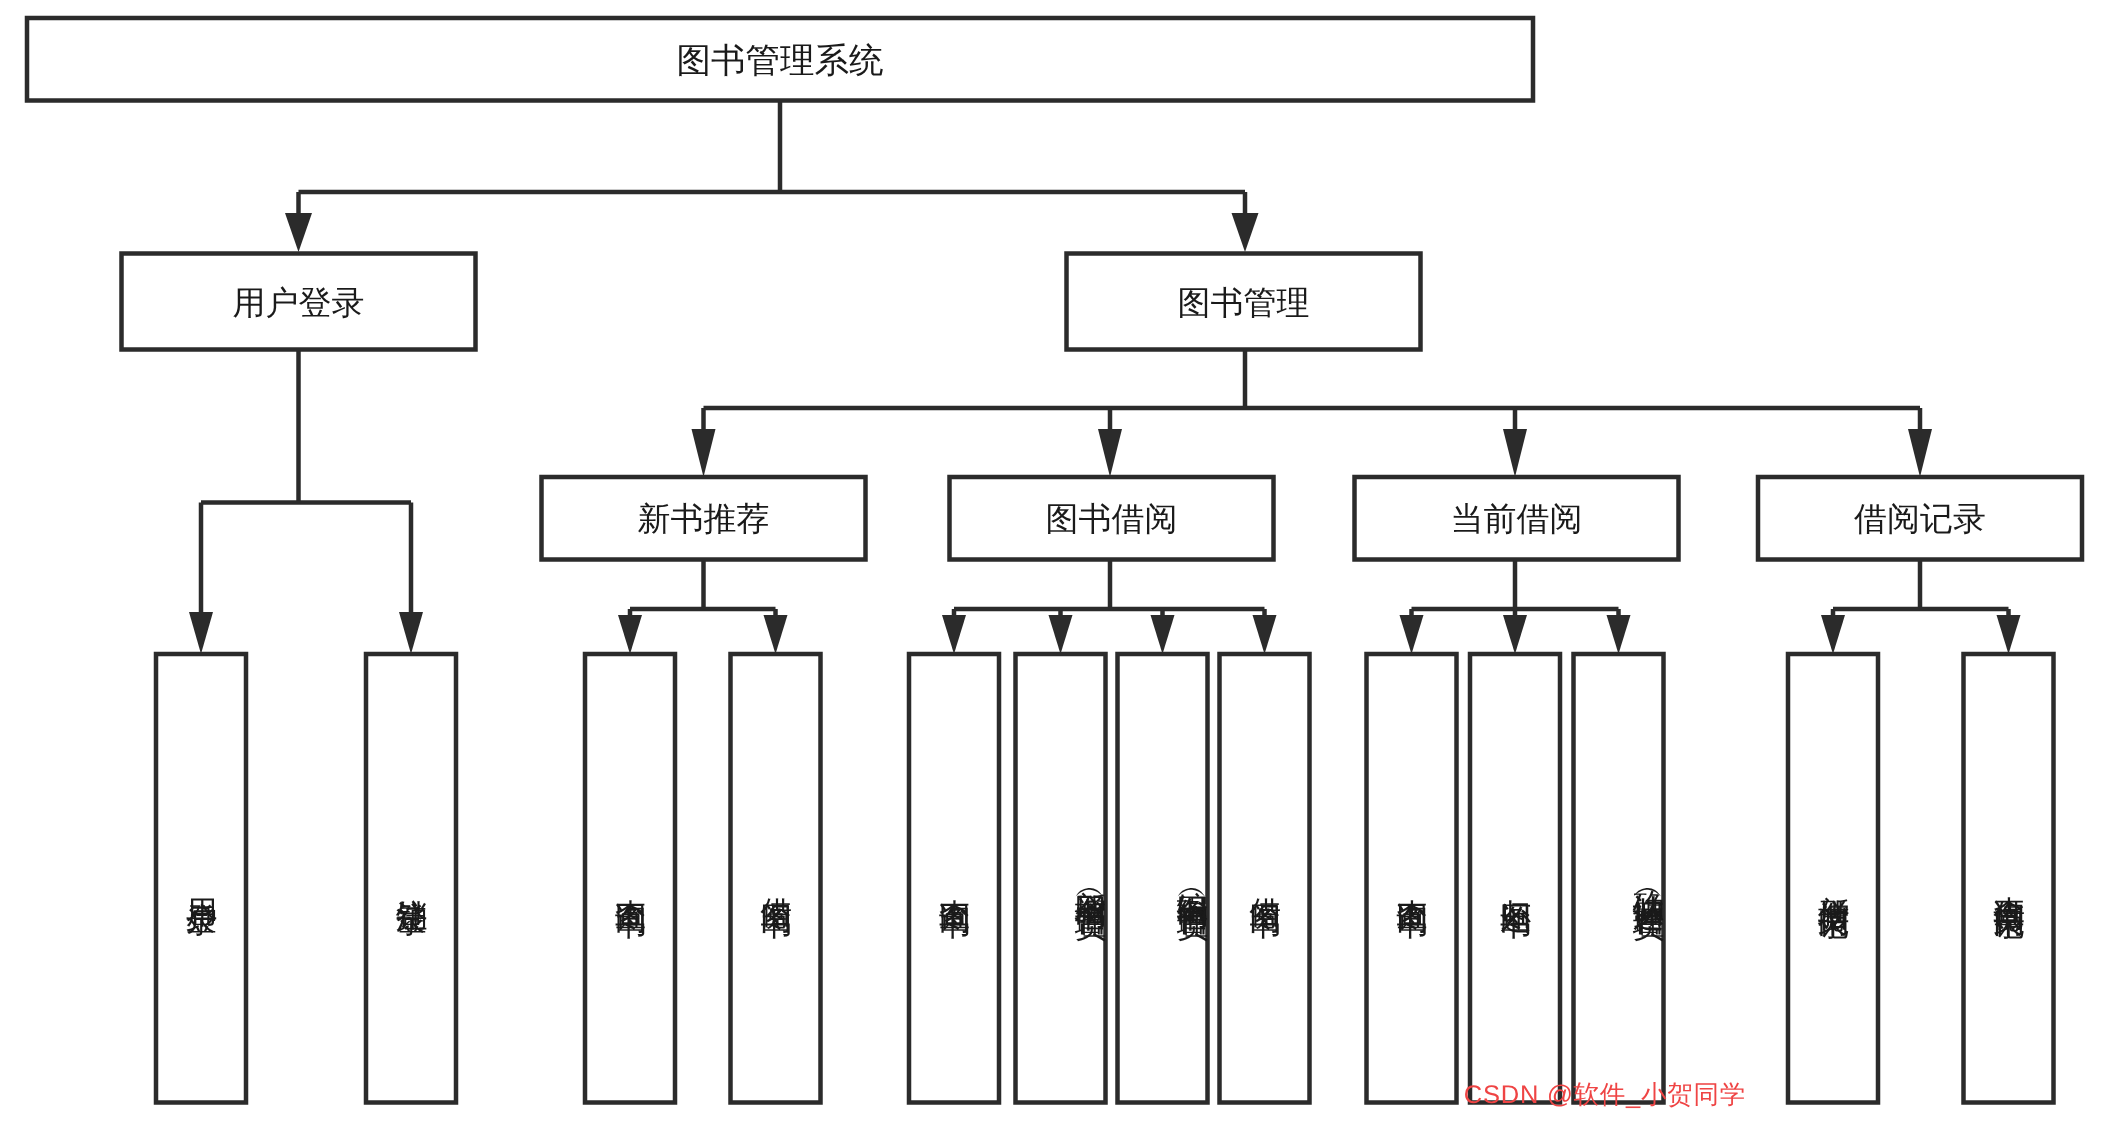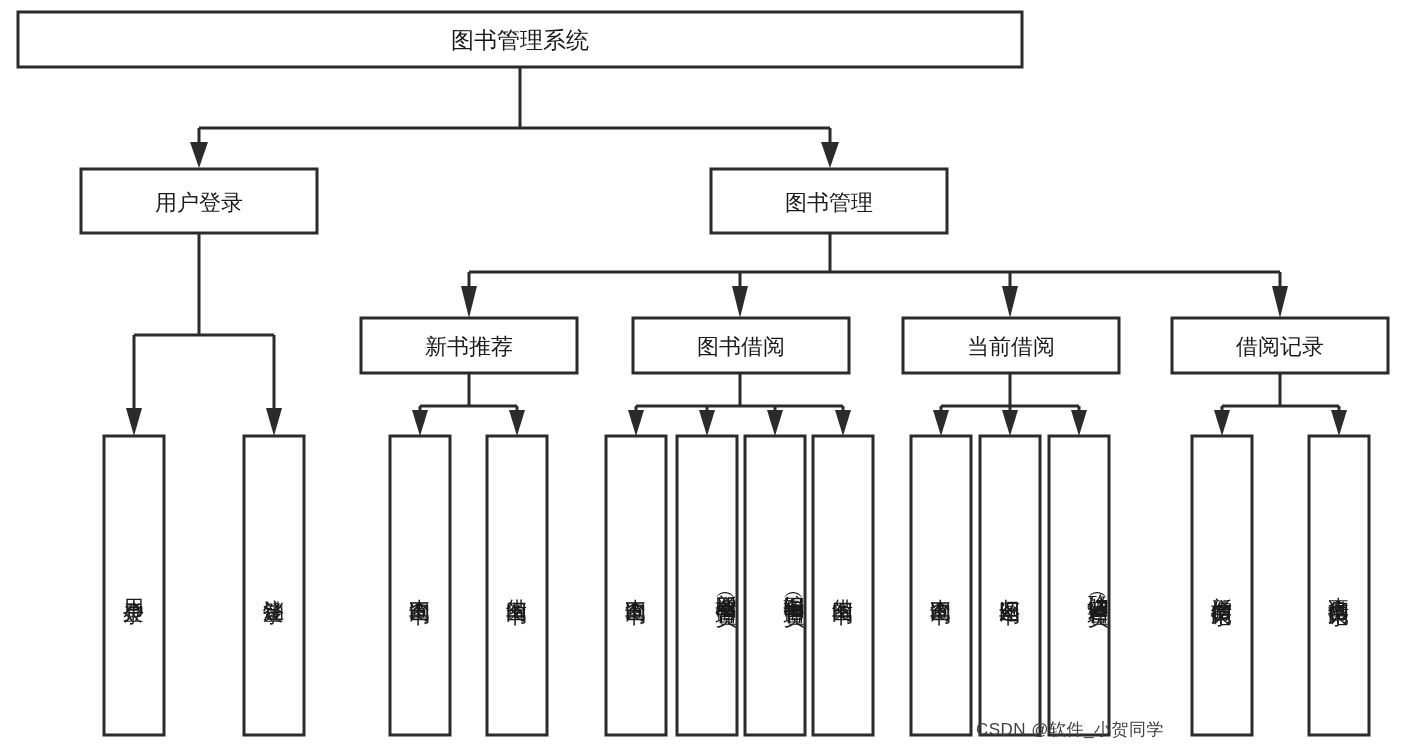--- a/index.html
+++ b/index.html
@@ -64,21 +64,21 @@
     text-align: center;
     white-space: nowrap;
     pointer-events: none;
   }
   #watermark {
     position: absolute;
     right: 8px;
     bottom: 6px;
     font-family: "Liberation Sans", "DejaVu Sans", sans-serif;
     font-size: 17px;
-    color: #404040;
+    color: #ef4444;
     letter-spacing: 0.5px;
     white-space: nowrap;
   }
 </style>
 </head>
 <body>
 
 <div id="diagram-root">
 
   <svg id="flow" viewBox="0 0 1405 747">

